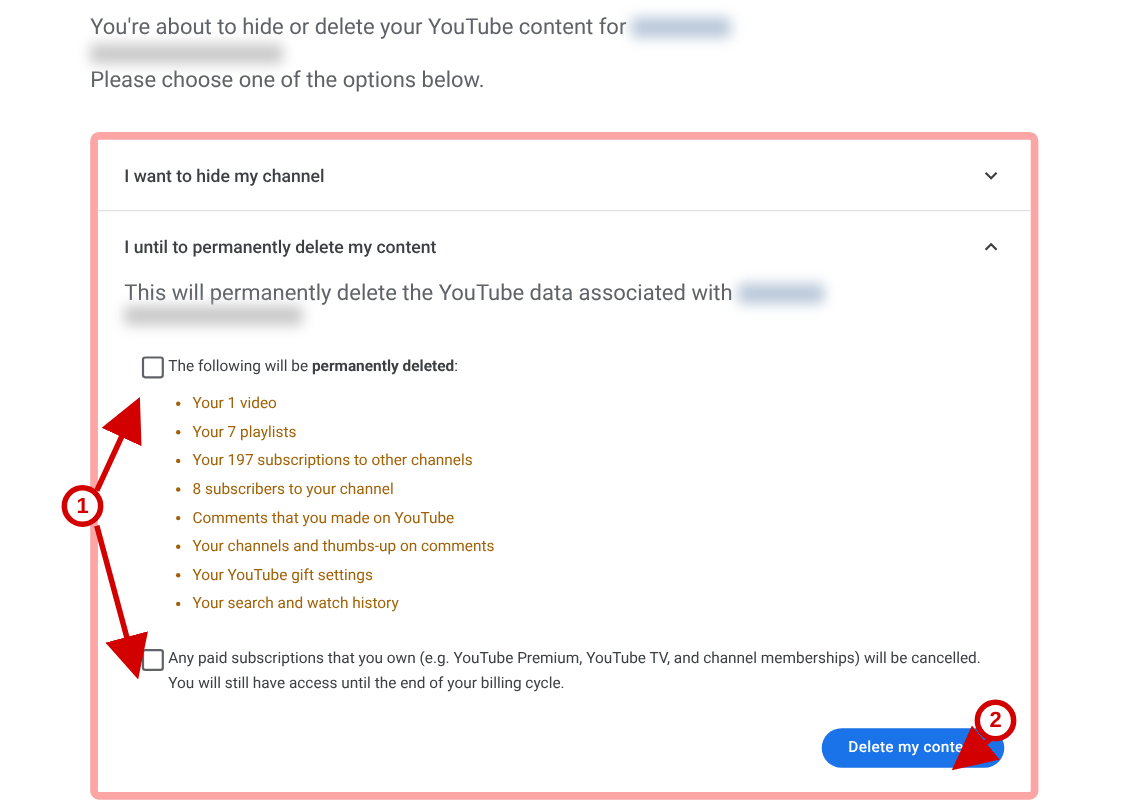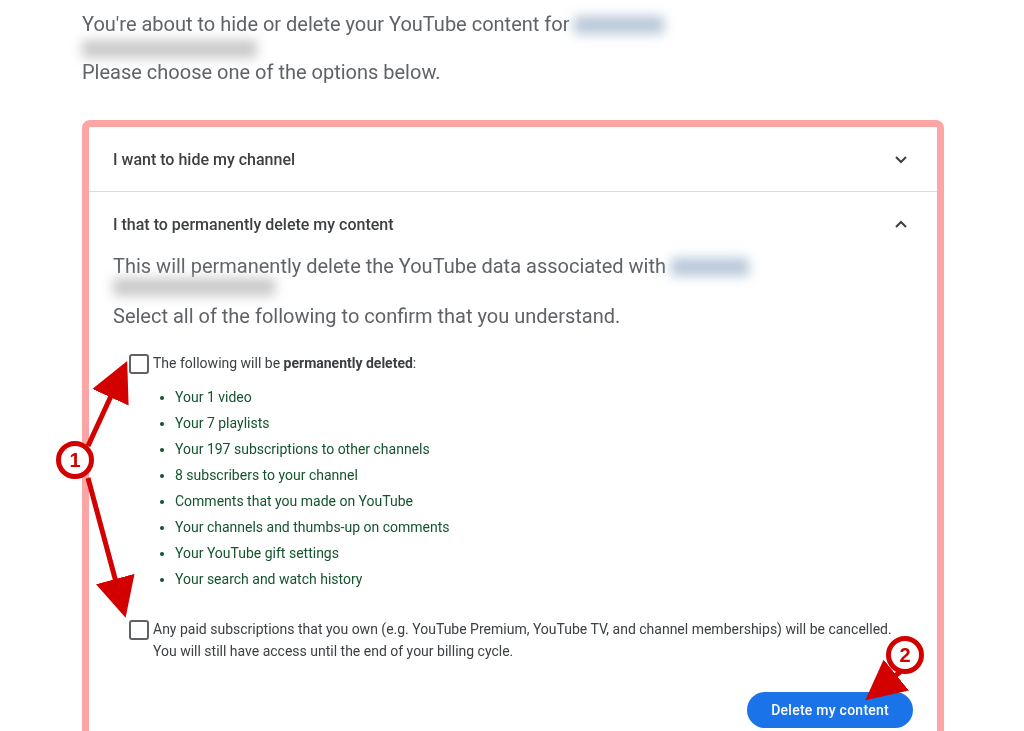--- a/index.html
+++ b/index.html
@@ -91,21 +91,21 @@
     color: #3c4043;
   }
   .confirm-content .lead { color:#3c4043; }
   .confirm-content .lead b { font-weight: 700; }
   ul.items {
     margin: 10px 0 0 0;
     padding-left: 22px;
   }
   ul.items li {
     padding: 2px 0;
-    color: #14532d;
+    color: #a16207;
   }
 
   .actions {
     display: flex;
     justify-content: flex-end;
     padding: 12px 24px 22px 24px;
   }
   .primary-btn {
     background: #1a73e8;
     color: #fff;
@@ -167,33 +167,32 @@
         <span class="chevron">
           <svg viewBox="0 0 24 24">
               <path d="M7 10l5 5 5-5" fill="none" stroke="#3c4043" stroke-width="2"></path>
             </svg>
         </span>
       </div>
     </div>
 
     <div class="section">
       <div class="section-header">
-        <span class="section-title">I that to permanently delete my content</span>
+        <span class="section-title">I until to permanently delete my content</span>
         <span class="chevron">
           <svg viewBox="0 0 24 24">
               <path d="M7 15l5-5 5 5" fill="none" stroke="#3c4043" stroke-width="2"></path>
             </svg>
         </span>
       </div>
 
       <div class="section-body">
         <div class="body-text">
           <span>This will permanently delete the YouTube data associated with </span><span class="blur name2"></span>&nbsp;<span class="blur email2"></span>
         </div>
-        <div class="body-text spaced">Select all of the following to confirm that you understand.</div>
 
         <div class="confirm-block">
           <div class="checkbox"></div>
           <div class="confirm-content">
             <div class="lead">
               <span>The following will be </span><b>permanently deleted</b><span>:</span>
             </div>
             <ul class="items">
               <li>Your 1 video</li>
               <li>Your 7 playlists</li>

